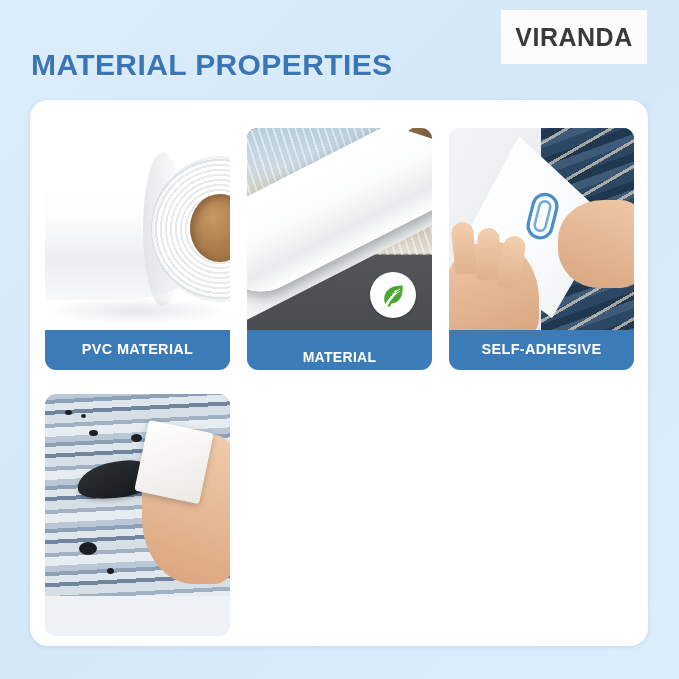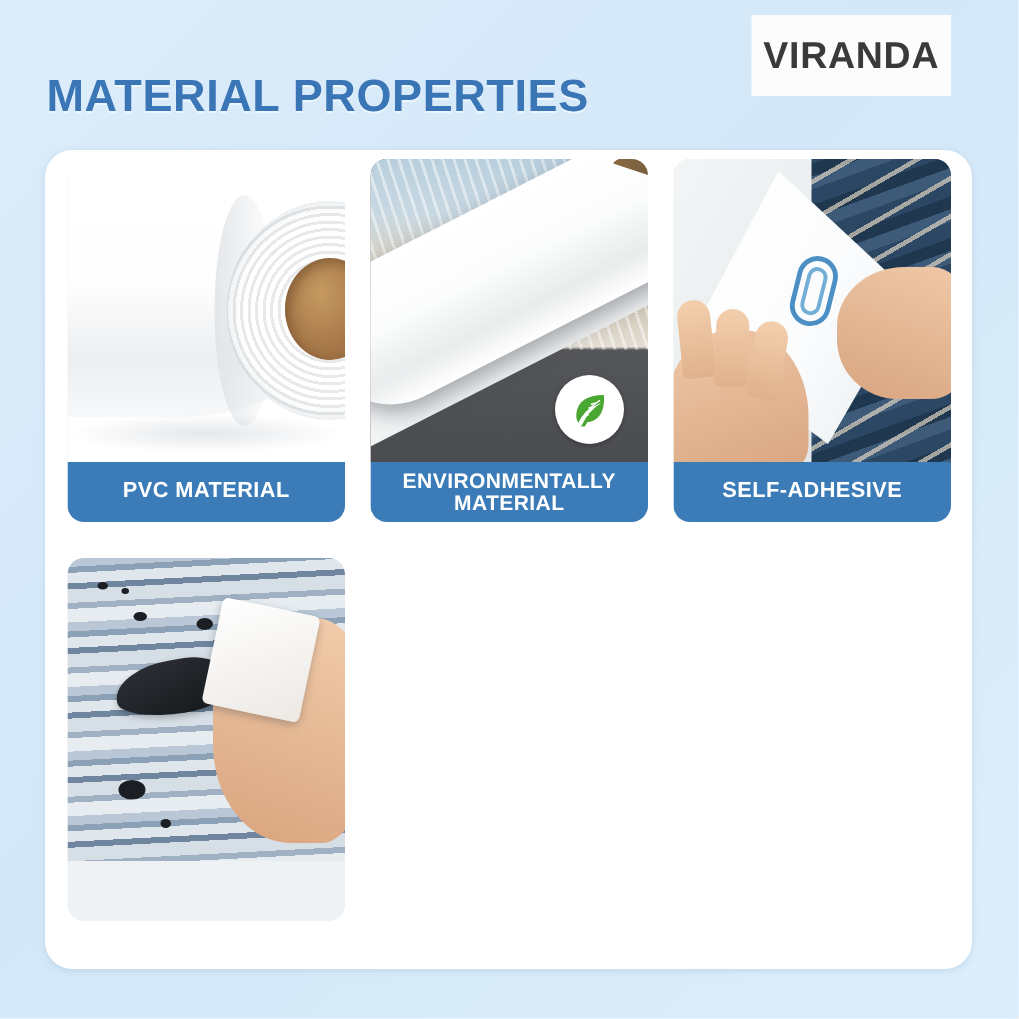--- a/index.html
+++ b/index.html
@@ -18,21 +18,21 @@
     position: absolute;
     inset: 0;
     background: linear-gradient(135deg, #dcedfb 0%, #d4e8f8 45%, #dceefb 100%);
   }
 
   
   .brand-box {
     position: absolute;
     left: 501px;
     top: 10px;
-    width: 133px;
+    width: 146px;
     height: 54px;
     background: #fcfcfc;
     display: flex;
     align-items: center;
     justify-content: center;
   }
   .brand-text {
     font-size: 25px;
     font-weight: bold;
     letter-spacing: 0.5px;
@@ -60,21 +60,21 @@
     height: 546px;
     background: #ffffff;
     border-radius: 18px;
     box-shadow: 0 1px 4px rgba(120,160,195,0.25);
   }
 
   
   .grid {
     position: absolute;
     left: 45px;
-    top: 106px;
+    top: 128px;
     width: 590px;
     height: 508px;
     display: grid;
     grid-template-columns: repeat(3, 185px);
     grid-template-rows: repeat(2, 242px);
     column-gap: 17px;
     row-gap: 24px;
   }
   .tile {
     position: relative;
@@ -432,21 +432,21 @@
         <div class="eco-badge">
           <svg width="28" height="28" viewBox="0 0 32 32" aria-hidden="true">
             <path d="M27 5C14 5 7 10 6 19c-.5 4.5 1.5 7 1.5 7l2-3.5C13 17 19 13 25 11c-5 3.5-10 7.5-13 13.5L9.5 29h3l1.8-3.2C22 25 28 19 27 5z" fill="#4aa832"></path>
             <path d="M24 9c-5 3-9 7-11.5 12.5" stroke="#ffffff" stroke-width="1.2" fill="none"></path>
             <path d="M21 11l-4 1M19 14l-4 1M17 17l-4 1.2M15.5 20l-3.5 1.2" stroke="#ffffff" stroke-width="1" fill="none"></path>
           </svg>
         </div>
       </div>
       <div class="tile-label two-line">
         <span>
-          <span>ENVIRONMENTALLY</span><br>
+          <br>
           <span>MATERIAL</span>
         </span>
       </div>
     </div>
 
     <div class="tile">
       <div class="tile-art art-adh">
         <div class="adh-marble"></div>
         <div class="adh-table"></div>
         <div class="adh-peel"></div>

